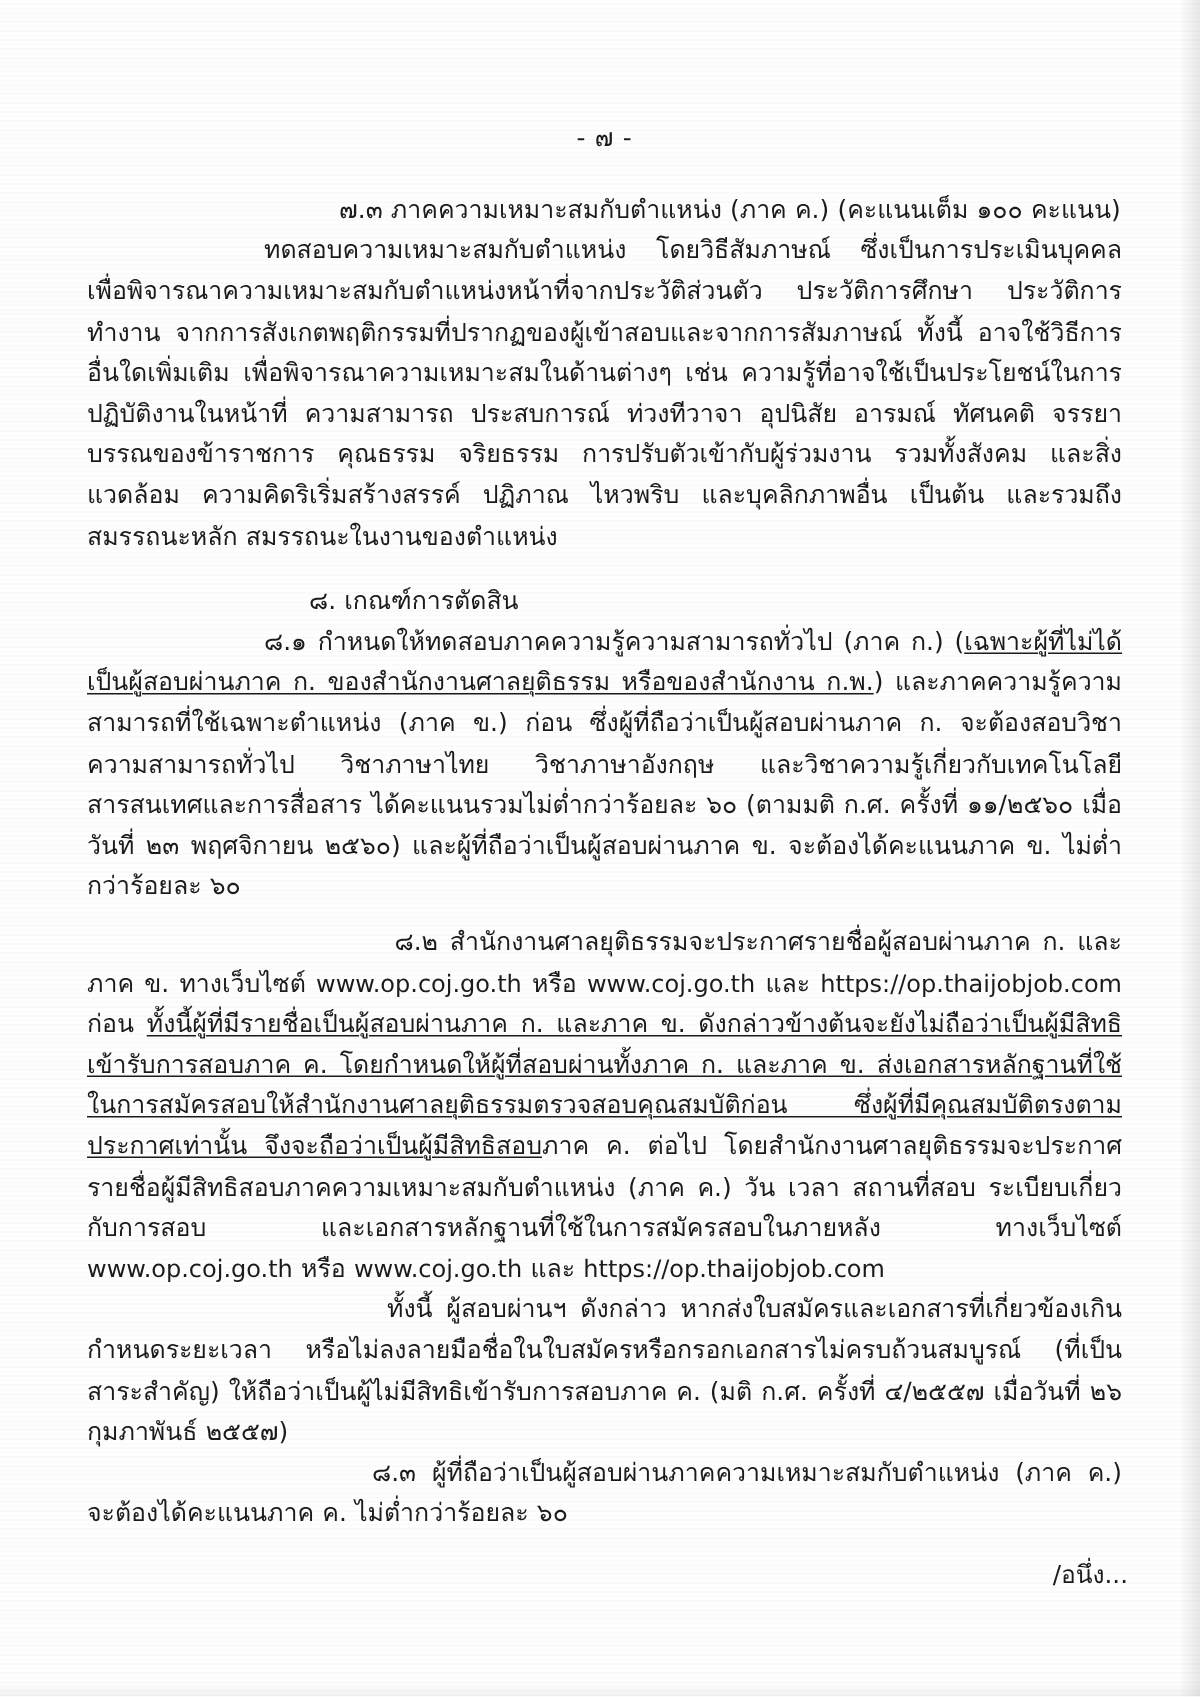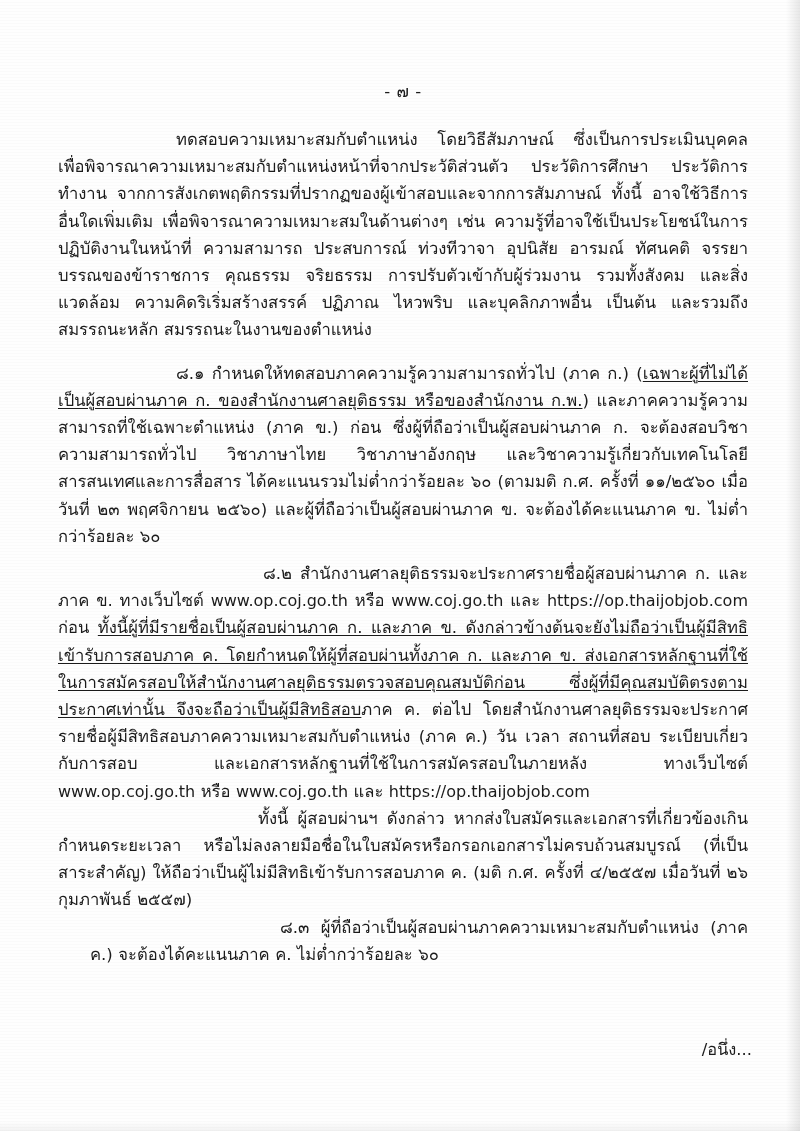--- a/index.html
+++ b/index.html
@@ -68,21 +68,21 @@
     word-spacing: 0.2px;
   }
 
   
   .ind-head      { text-indent: 168px; }   
   .ind-para      { text-indent: 118px; }   
   .ind-sec8      { text-indent: 148px; }   
   .ind-81        { text-indent: 118px; }
   .ind-82        { text-indent: 205px; }
   .ind-thangni   { text-indent: 200px; }
-  .ind-83        { text-indent: 190px; margin-left: 32px; }
+  .ind-83        { text-indent: 190px; }
   .ind-84        { text-indent: 160px; }
 
   .gap-sm { height: 10px; }
   .gap-md { height: 16px; }
   .gap-lg { height: 22px; }
 
   u.udl {
     text-decoration: underline;
     text-underline-offset: 2px;
     text-decoration-thickness: 1px;
@@ -114,25 +114,27 @@
 <body>
 
 <div id="page-sheet">
 
   <div id="doc-body">
 
     <div class="page-number">- ๗ -</div>
 
     <div class="gap-lg"></div>
 
+    <div class="para ind-head">๗.๓ ภาคความเหมาะสมกับตำแหน่ง (ภาค ค.) (คะแนนเต็ม ๑๐๐ คะแนน)</div>
 
     <div class="para ind-para"><span>ทดสอบความเหมาะสมกับตำแหน่ง โดยวิธีสัมภาษณ์ ซึ่งเป็นการประเมินบุคคล</span> <span>เพื่อพิจารณาความเหมาะสมกับตำแหน่งหน้าที่จากประวัติส่วนตัว ประวัติการศึกษา ประวัติการทำงาน จากการสังเกตพฤติกรรมที่ปรากฏของผู้เข้าสอบและจากการสัมภาษณ์ ทั้งนี้ อาจใช้วิธีการอื่นใดเพิ่มเติม เพื่อพิจารณาความเหมาะสมในด้านต่างๆ เช่น ความรู้ที่อาจใช้เป็นประโยชน์ในการปฏิบัติงานในหน้าที่ ความสามารถ ประสบการณ์ ท่วงทีวาจา อุปนิสัย อารมณ์ ทัศนคติ จรรยาบรรณของข้าราชการ คุณธรรม จริยธรรม การปรับตัวเข้ากับผู้ร่วมงาน รวมทั้งสังคม และสิ่งแวดล้อม ความคิดริเริ่มสร้างสรรค์ ปฏิภาณ ไหวพริบ และบุคลิกภาพอื่น เป็นต้น และรวมถึงสมรรถนะหลัก สมรรถนะในงานของตำแหน่ง</span></div>
 
     <div class="gap-md"></div>
 
+    <div class="para ind-sec8">๘. เกณฑ์การตัดสิน</div>
 
     <div class="para ind-81"><span>๘.๑ กำหนดให้ทดสอบภาคความรู้ความสามารถทั่วไป (ภาค ก.) (</span><u class="udl">เฉพาะผู้ที่ไม่ได้เป็นผู้สอบผ่านภาค ก. ของสำนักงานศาลยุติธรรม หรือของสำนักงาน ก.พ.</u><span>) และภาคความรู้ความสามารถที่ใช้เฉพาะตำแหน่ง (ภาค ข.) ก่อน ซึ่งผู้ที่ถือว่าเป็นผู้สอบผ่านภาค ก. จะต้องสอบวิชาความสามารถทั่วไป วิชาภาษาไทย วิชาภาษาอังกฤษ และวิชาความรู้เกี่ยวกับเทคโนโลยีสารสนเทศและการสื่อสาร ได้คะแนนรวมไม่ต่ำกว่าร้อยละ ๖๐ (ตามมติ ก.ศ. ครั้งที่ ๑๑/๒๕๖๐ เมื่อวันที่ ๒๓ พฤศจิกายน ๒๕๖๐) และผู้ที่ถือว่าเป็นผู้สอบผ่านภาค ข. จะต้องได้คะแนนภาค ข. ไม่ต่ำกว่าร้อยละ ๖๐</span></div>
 
     <div class="gap-sm"></div>
 
     <div class="para ind-82"><span>๘.๒ สำนักงานศาลยุติธรรมจะประกาศรายชื่อผู้สอบผ่านภาค ก. และภาค ข. ทางเว็บไซต์ </span><span class="latin">www.op.coj.go.th</span><span> หรือ </span><span class="latin">www.coj.go.th</span><span> และ </span><span class="latin">https://op.thaijobjob.com</span><span> ก่อน </span><u class="udl">ทั้งนี้ผู้ที่มีรายชื่อเป็นผู้สอบผ่านภาค ก. และภาค ข. ดังกล่าวข้างต้นจะยังไม่ถือว่าเป็นผู้มีสิทธิเข้ารับการสอบภาค ค. โดยกำหนดให้ผู้ที่สอบผ่านทั้งภาค ก. และภาค ข. ส่งเอกสารหลักฐานที่ใช้ในการสมัครสอบให้สำนักงานศาลยุติธรรมตรวจสอบคุณสมบัติก่อน ซึ่งผู้ที่มีคุณสมบัติตรงตามประกาศเท่านั้น จึงจะถือว่าเป็นผู้มีสิทธิสอบ</u><span>ภาค ค. ต่อไป โดยสำนักงานศาลยุติธรรมจะประกาศรายชื่อผู้มีสิทธิสอบภาคความเหมาะสมกับตำแหน่ง (ภาค ค.) วัน เวลา สถานที่สอบ ระเบียบเกี่ยวกับการสอบ และเอกสารหลักฐานที่ใช้ในการสมัครสอบในภายหลัง ทางเว็บไซต์ </span><span class="latin">www.op.coj.go.th</span><span> หรือ </span><span class="latin">www.coj.go.th</span><span> และ </span><span class="latin">https://op.thaijobjob.com</span></div>
 
     <div class="para ind-thangni">ทั้งนี้ ผู้สอบผ่านฯ ดังกล่าว หากส่งใบสมัครและเอกสารที่เกี่ยวข้องเกินกำหนดระยะเวลา หรือไม่ลงลายมือชื่อในใบสมัครหรือกรอกเอกสารไม่ครบถ้วนสมบูรณ์ (ที่เป็นสาระสำคัญ) ให้ถือว่าเป็นผู้ไม่มีสิทธิเข้ารับการสอบภาค ค. (มติ ก.ศ. ครั้งที่ ๔/๒๕๕๗ เมื่อวันที่ ๒๖ กุมภาพันธ์ ๒๕๕๗)</div>
 
     <div class="para ind-83">๘.๓ ผู้ที่ถือว่าเป็นผู้สอบผ่านภาคความเหมาะสมกับตำแหน่ง (ภาค ค.) จะต้องได้คะแนนภาค ค. ไม่ต่ำกว่าร้อยละ ๖๐</div>

